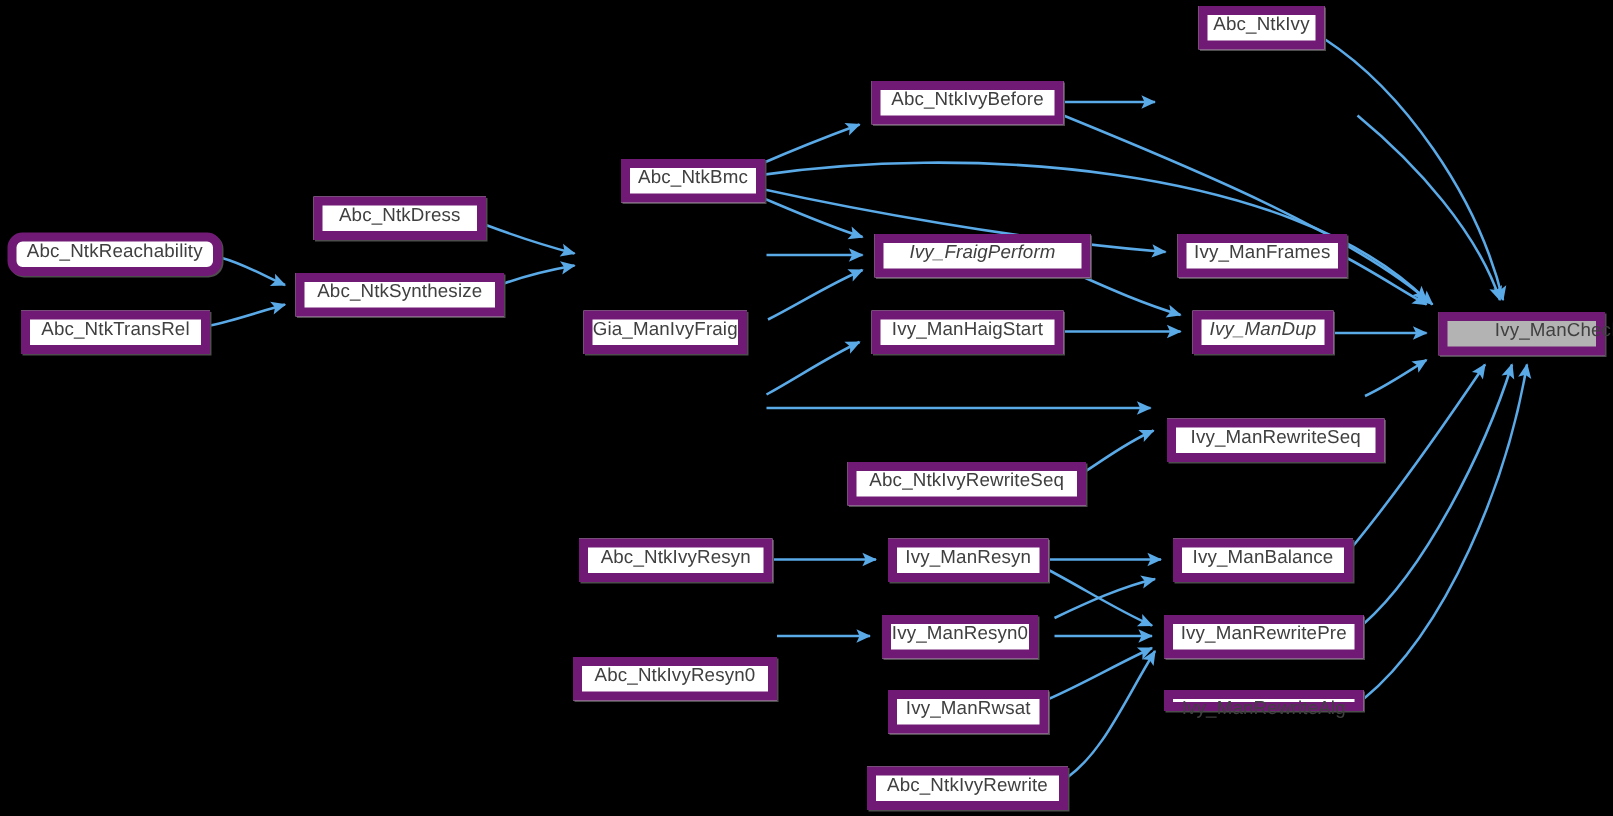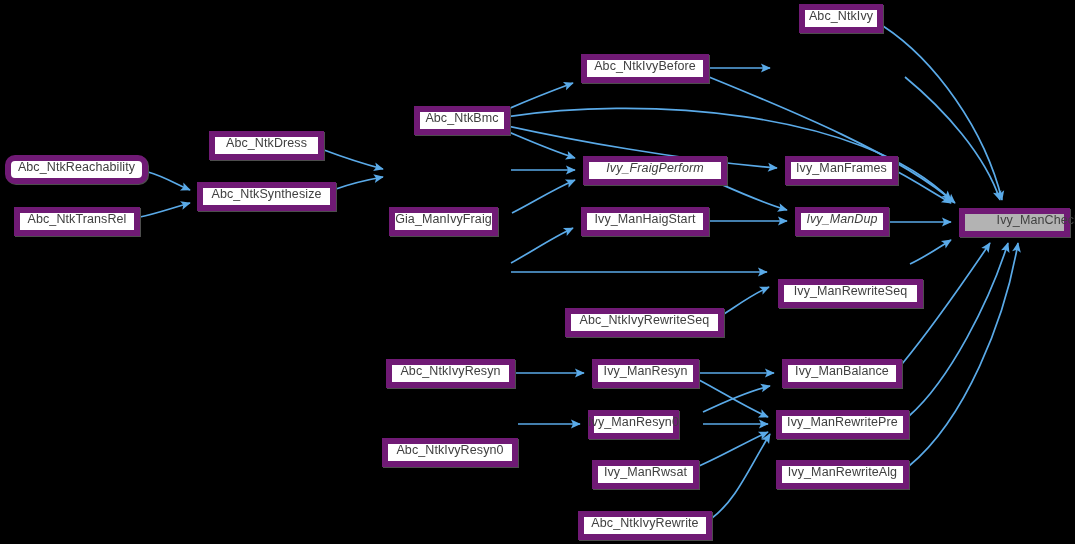--- a/index.html
+++ b/index.html
@@ -130,21 +130,21 @@
       </div>
       <div class="gnode" style="left: 583px; top: 156px; width: 144px; height: 29px; font-style: italic;">
         <span class="lbl">Ivy_FraigPerform</span>
       </div>
       <div class="gnode" style="left: 581px; top: 207px; width: 128px; height: 29px;">
         <span class="lbl">Ivy_ManHaigStart</span>
       </div>
       <div class="gnode" style="left: 592px; top: 359px; width: 107px; height: 29px;">
         <span class="lbl">Ivy_ManResyn</span>
       </div>
-      <div class="gnode" style="left: 588px; top: 410px; width: 91px; height: 29px;">
+      <div class="gnode" style="left: 588px; top: 410px; width: 104px; height: 29px;">
         <span class="lbl">Ivy_ManResyn0</span>
       </div>
       <div class="gnode" style="left: 592px; top: 460px; width: 107px; height: 29px;">
         <span class="lbl">Ivy_ManRwsat</span>
       </div>
       <div class="gnode" style="left: 578px; top: 511px; width: 134px; height: 29px;">
         <span class="lbl">Abc_NtkIvyRewrite</span>
       </div>
       <div class="gnode" style="left: 799px; top: 4px; width: 84px; height: 29px;">
         <span class="lbl">Abc_NtkIvy</span>
@@ -157,20 +157,20 @@
       </div>
       <div class="gnode" style="left: 778px; top: 257px; width: 145px; height: 29px; margin-top: 22px;">
         <span class="lbl">Ivy_ManRewriteSeq</span>
       </div>
       <div class="gnode" style="left: 782px; top: 359px; width: 120px; height: 29px;">
         <span class="lbl">Ivy_ManBalance</span>
       </div>
       <div class="gnode" style="left: 776px; top: 410px; width: 133px; height: 29px;">
         <span class="lbl">Ivy_ManRewritePre</span>
       </div>
-      <div class="gnode" style="left: 776px; top: 460px; width: 133px; height: 29px;">
+      <div class="gnode" style="left: 776px; top: 460px; width: 133px; height: 14px;">
         <span class="lbl">Ivy_ManRewriteAlg</span>
       </div>
       <div class="gnode highlight" style="left: 959px; top: 208px; width: 111px; height: 29px;">
         <span class="lbl">Ivy_ManCheck</span>
       </div>
     </div>
 </div>
 
 </body></html>

